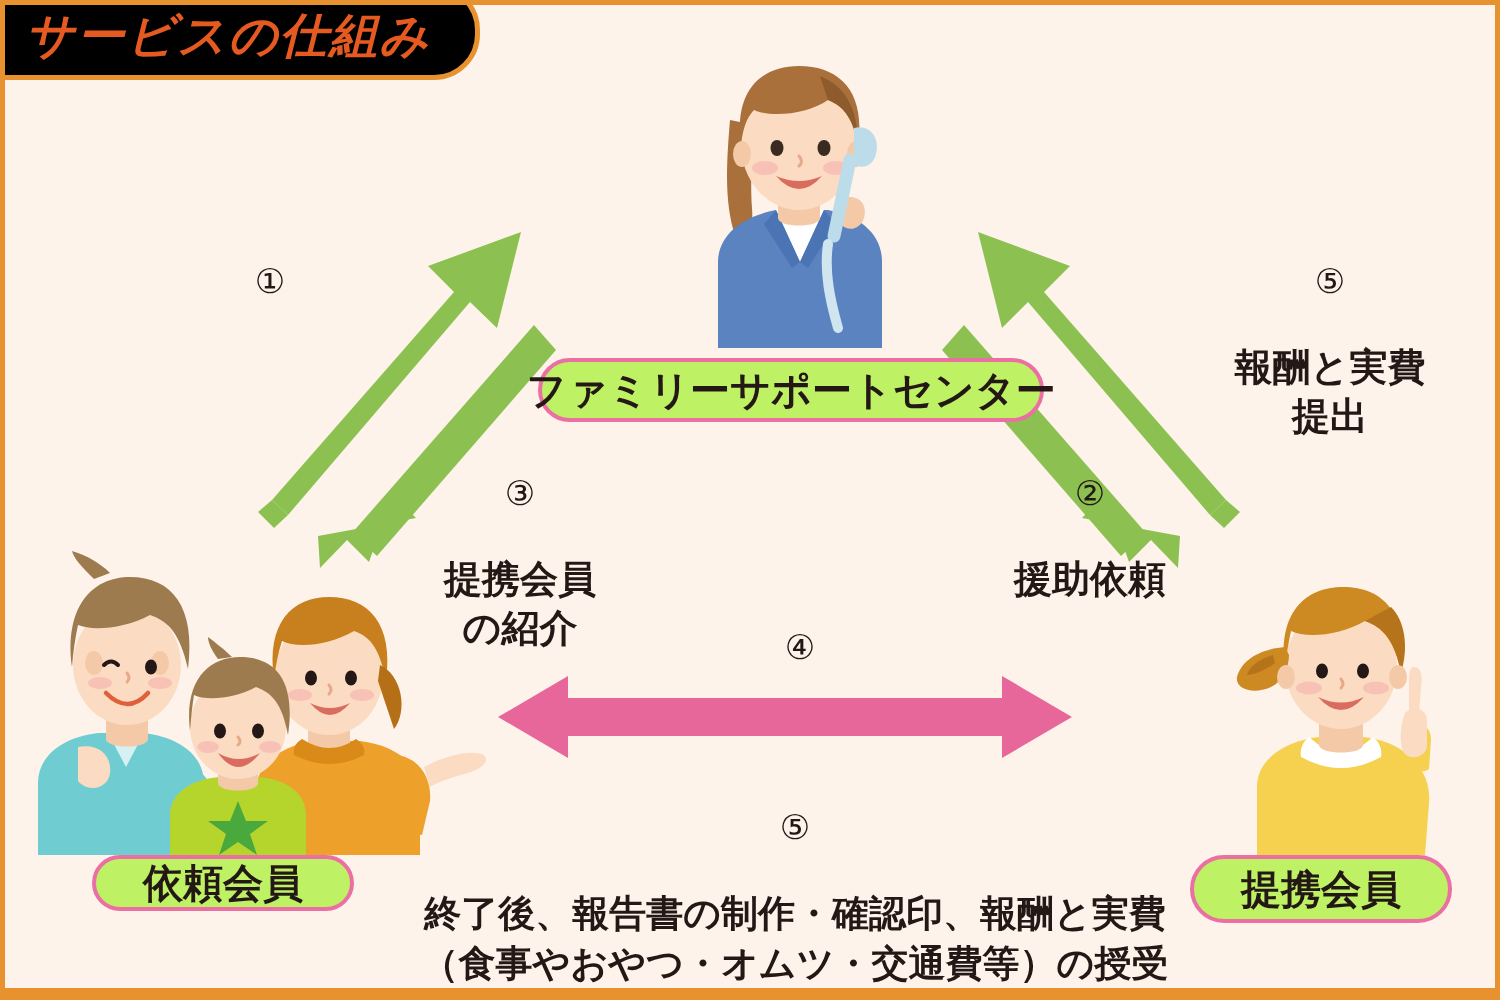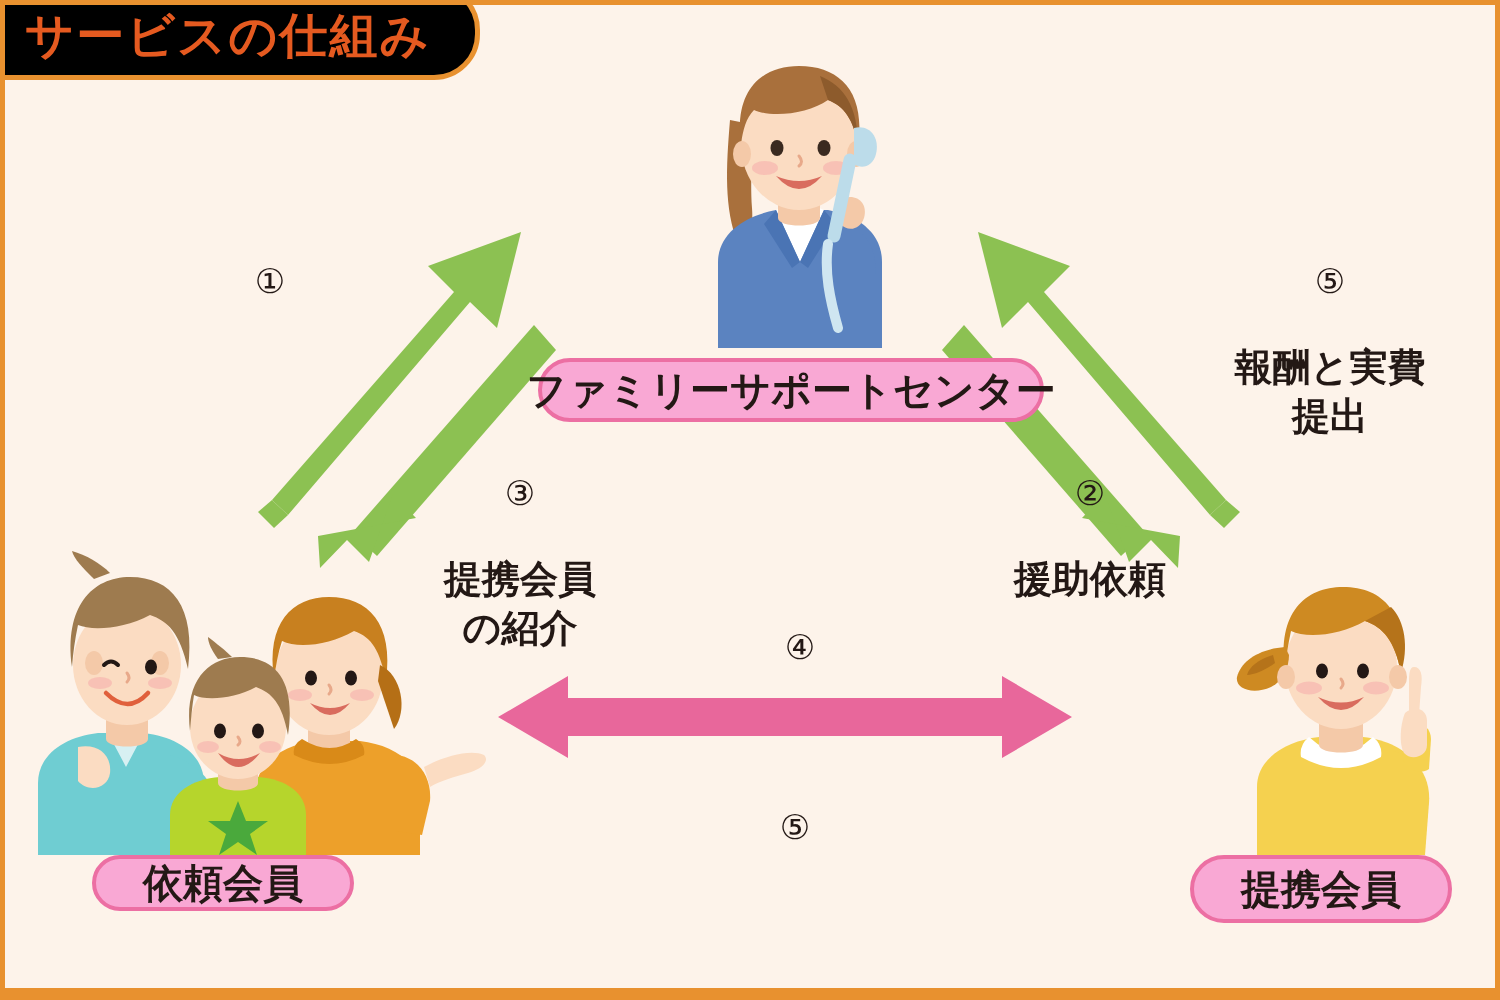--- a/index.html
+++ b/index.html
@@ -58,25 +58,26 @@
     align-items: center;
   }
   .title-text {
     color: #e55a20;
     font-size: 48px;
     font-weight: bold;
     letter-spacing: 2px;
     margin-left: 40px;
     margin-top: 8px;
     white-space: nowrap;
+    font-style: italic;
   }
   
   .pill {
     position: absolute;
-    background: #f9a8d4;
+    background: #bef264;
     border: 4px solid #ec6fa3;
     border-radius: 34px;
     display: flex;
     align-items: center;
     justify-content: center;
     box-sizing: border-box;
     color: #231815;
     font-weight: bold;
     white-space: nowrap;
   }
@@ -342,20 +343,22 @@
     <span class="step-num">②</span>
     <span class="step-body">援助依頼</span>
   </div>
 
   <div class="step-label" id="label-4">
     <span class="step-num">④</span>
   </div>
 
   <div class="step-label" id="label-5b">
     <span class="step-num">⑤</span>
+    <span class="step-body">終了後、報告書の制作・確認印、報酬と実費
+（食事やおやつ・オムツ・交通費等）の授受</span>
   </div>
 
   <div class="frame-top"></div>
   <div class="frame-bottom"></div>
   <div class="frame-left"></div>
   <div class="frame-right"></div>
 
 </div>
 
 </body></html>

